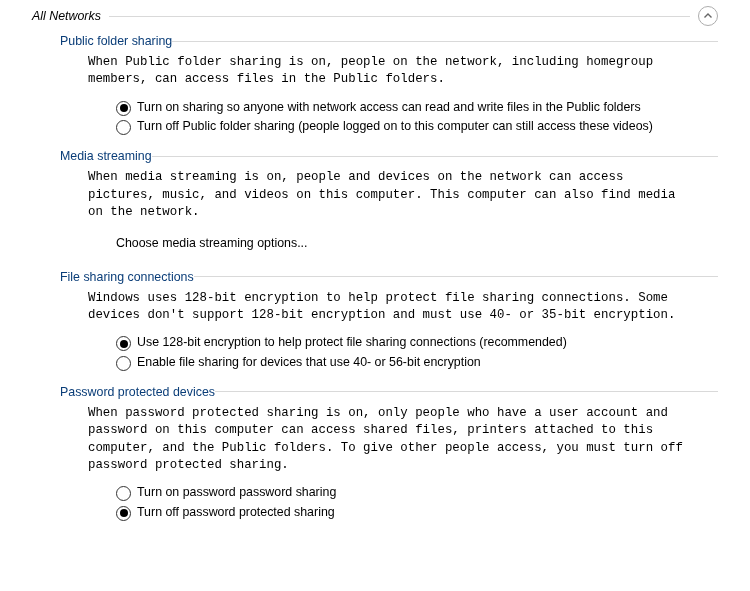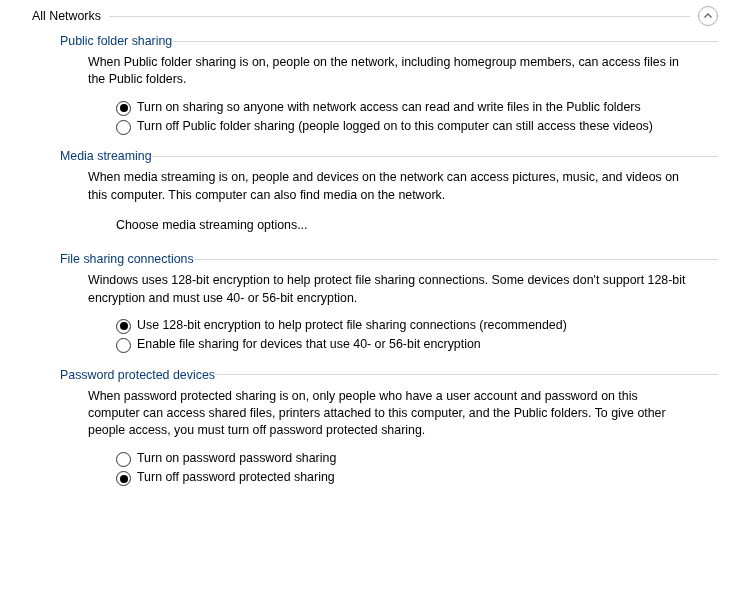--- a/index.html
+++ b/index.html
@@ -12,20 +12,21 @@
     color: #000000;
   }
   .page {
     padding: 6px 32px 16px 32px;
   }
   .main-group-header {
     display: flex;
     align-items: center;
     gap: 8px;
     margin: 0 0 8px 0;
+    font-style: italic;
   }
   .main-group-header .line {
     flex: 1 1 auto;
     height: 1px;
     background: #d9d9d9;
   }
   .collapse-btn {
     width: 18px;
     height: 18px;
     border: 1px solid #adadad;
@@ -56,20 +57,21 @@
     background: #d9d9d9;
   }
   .sub-body {
     margin-left: 28px;
     margin-right: 4px;
   }
   .desc {
     margin: 6px 0 10px 0;
     line-height: 1.4;
     max-width: 600px;
+    font-family: Liberation Mono, monospace;
   }
   .link {
     color: #000000;
     cursor: pointer;
     display: inline-block;
     margin: 4px 0 6px 28px;
   }
   .radio-list {
     margin-left: 28px;
   }
@@ -155,21 +157,21 @@
       <span class="link">Choose media streaming options...</span>
     </div>
   </div>
 
   <div class="sub-group">
     <div class="sub-group-header">
       <span class="sub-title">File sharing connections</span>
       <span class="sub-line"></span>
     </div>
     <div class="sub-body">
-      <div class="desc">Windows uses 128-bit encryption to help protect file sharing connections. Some devices don't support 128-bit encryption and must use 40- or 56-bit encryption.</div>
+      <div class="desc">Windows uses 128-bit encryption to help protect file sharing connections. Some devices don't support 128-bit encryption and must use 40- or 35-bit encryption.</div>
       <div class="radio-list">
         <div class="radio-option">
           <span class="radio selected"></span>
           <span class="opt-label">Use 128-bit encryption to help protect file sharing connections (recommended)</span>
         </div>
         <div class="radio-option">
           <span class="radio"></span>
           <span class="opt-label">Enable file sharing for devices that use 40- or 56-bit encryption</span>
         </div>
       </div>

